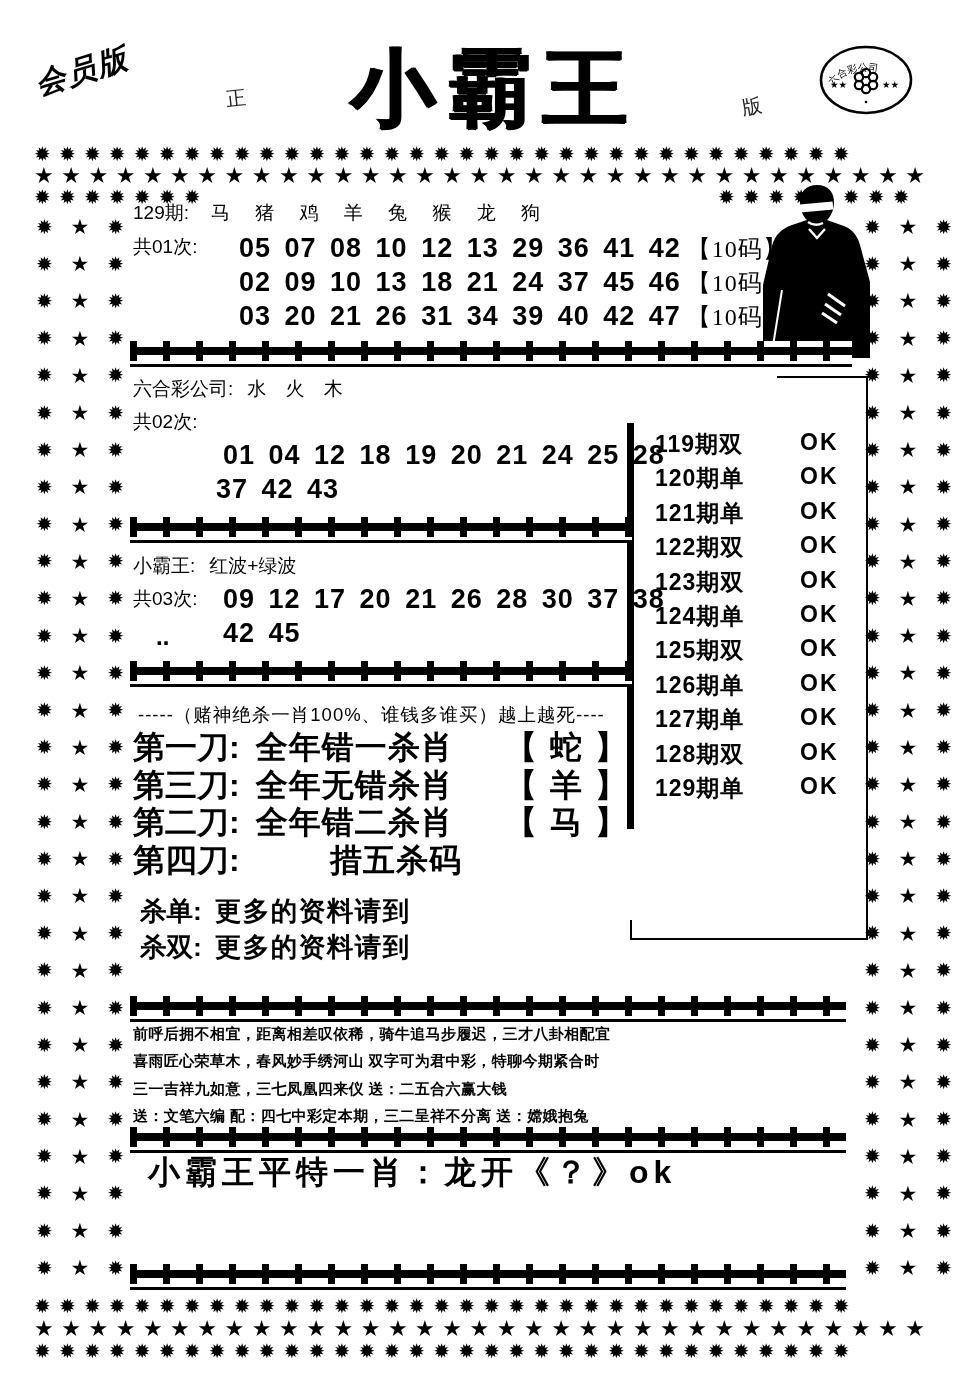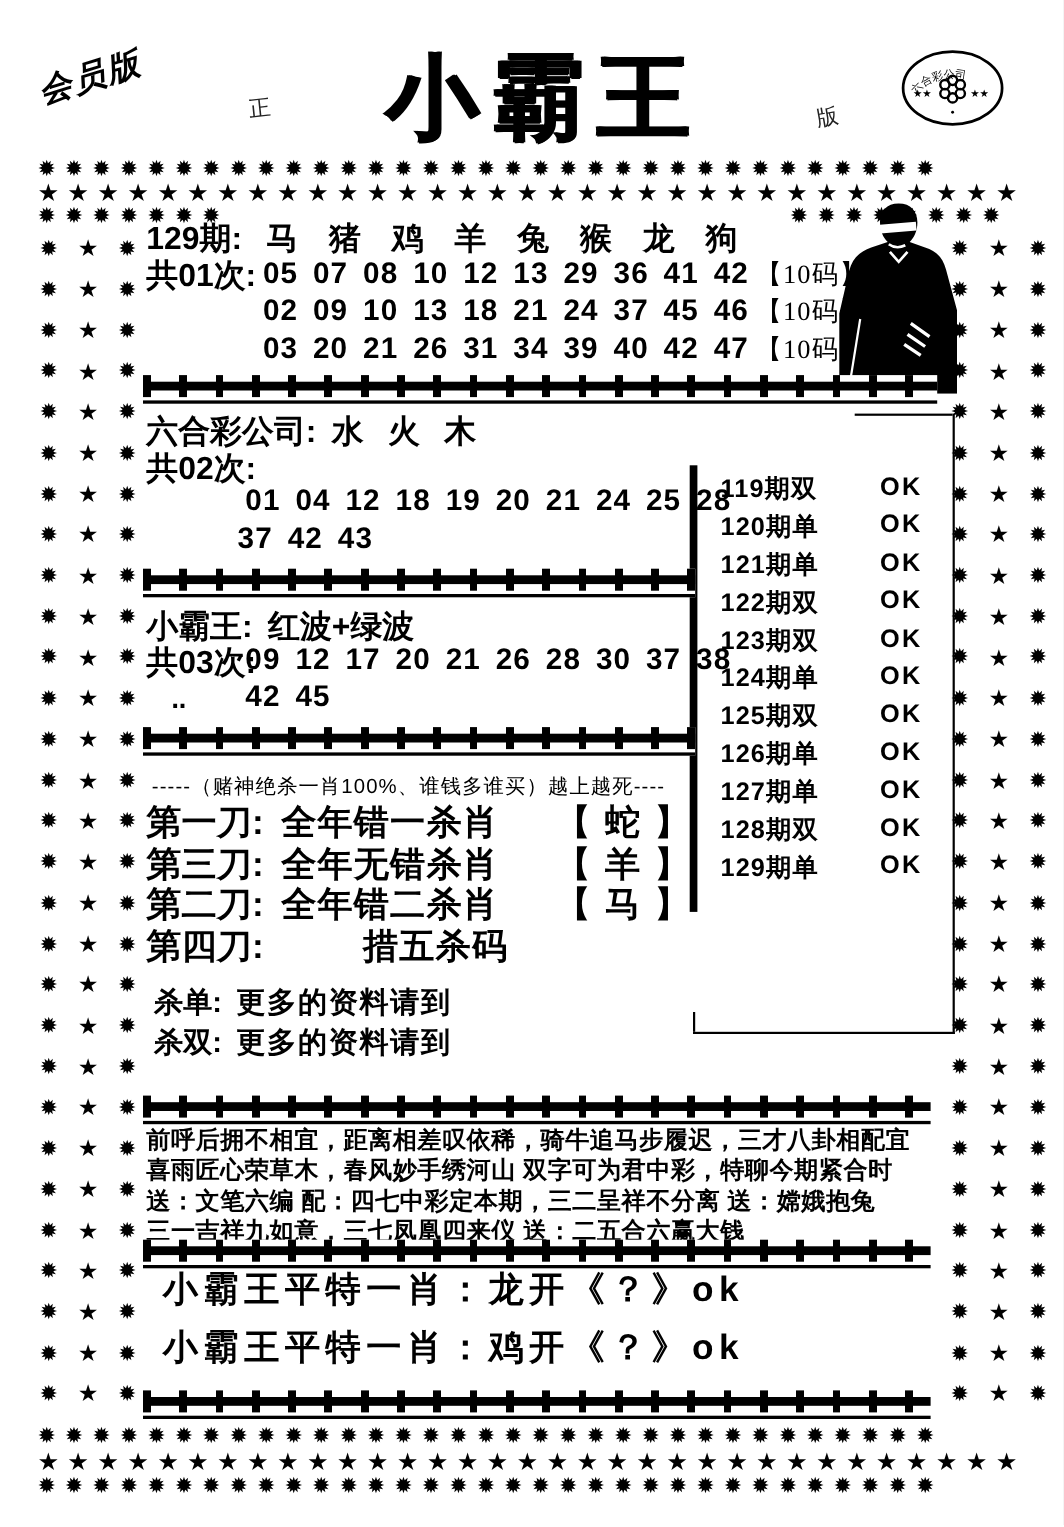--- a/index.html
+++ b/index.html
@@ -26,33 +26,33 @@
   .rail{position:absolute;height:26px;background-image:
       repeating-linear-gradient(90deg,#000 0 7px,transparent 7px 33px),
       linear-gradient(#000,#000),
       linear-gradient(#000,#000),
       linear-gradient(#fff,#fff);
     background-size:100% 20px,100% 8px,100% 3px,100% 100%;
     background-position:0 0,0 6px,0 23px,0 0;
     background-repeat:repeat-x,no-repeat,no-repeat,no-repeat;z-index:3;}
 
   
-  .h23{font-size:29px;font-weight:bold;text-align:right;}
+  .h23{font-size:19px;font-weight:normal;text-align:right;}
   .nums{font-size:27px;font-weight:bold;word-spacing:5px;letter-spacing:1px;}
   .suffix{font-family:"Liberation Serif","DejaVu Serif",serif;font-weight:500;font-size:24px;margin-left:6px;letter-spacing:1px;}
   .zod{word-spacing:20px;margin-left:22px;}
   .bval{margin-left:14px;}
   .knife-head{font-size:18.5px;font-weight:normal;letter-spacing:1px;}
   .krow{position:relative;height:37.6px;font-size:32px;font-weight:bold;}
   .krow .ktext{margin-left:16px;letter-spacing:1px;}
   .krow .kres{position:absolute;left:372px;top:0;letter-spacing:2px;}
   .krow .kindent{position:absolute;left:197px;top:0;margin-left:0;}
   .killrow{font-size:26.5px;font-weight:bold;height:36.2px;}
   .killrow .ktext{margin-left:13px;letter-spacing:1.5px;}
-  .poemline{font-size:22px;font-weight:bold;height:27.3px;letter-spacing:0.4px;}
+  .poemline{font-size:15px;font-weight:bold;height:27.3px;letter-spacing:0.4px;}
   .bigline{font-size:32px;font-weight:bold;letter-spacing:5px;}
 
   
   .histbox{position:absolute;left:630px;top:376px;width:236px;height:562px;
            border-right:2px solid #000000;border-bottom:2px solid #000;z-index:2;}
   .histbox .topseg{position:absolute;top:0;right:0;width:89px;height:2px;background:#000;}
   .histbox .ltick{position:absolute;left:0;bottom:0;width:2px;height:18px;background:#000;}
   .histbox .thick{position:absolute;left:-3px;top:47px;width:7px;height:406px;background:#000;}
   .hrows{position:absolute;left:0;top:53px;right:0;}
   .hrow{position:relative;height:34.4px;font-size:23px;font-weight:bold;}
@@ -464,28 +464,27 @@
     <div class="killrow">
       <span>杀双:</span><span class="ktext">更多的资料请到</span>
     </div>
   </div>
 
   <div class="rail" style="left:130px;top:996px;width:716px;"></div>
 
   <div class="abs" style="left:133px;top:1026px;width:720px;">
     <div class="poemline">前呼后拥不相宜，距离相差叹依稀，骑牛追马步履迟，三才八卦相配宜</div>
     <div class="poemline">喜雨匠心荣草木，春风妙手绣河山  双字可为君中彩，特聊今期紧合时</div>
+    <div class="poemline">三一吉祥九如意，三七凤凰四来仪  送：二五合六赢大钱</div>
     <div class="poemline">送：文笔六编  配：四七中彩定本期，三二呈祥不分离  送：嫦娥抱兔</div>
-    <div class="poemline">三一吉祥九如意，三七凤凰四来仪  送：二五合六赢大钱</div>
   </div>
 
   <div class="rail" style="left:130px;top:1127px;width:716px;"></div>
 
   <div class="abs bigline" style="left:148px;top:1156px;">小霸王平特一肖：龙开《？》ok</div>
-  <div class="abs bigline" style="left:148px;top:1208px;">小霸王平特一肖：鸡开《？》ok</div>
 
   <div class="rail" style="left:130px;top:1264px;width:716px;"></div>
 
   <div class="histbox">
     <div class="topseg"></div>
     <div class="ltick"></div>
     <div class="thick"></div>
     <div class="hrows">
       <div class="hrow">
           <span class="p">119期双</span>

